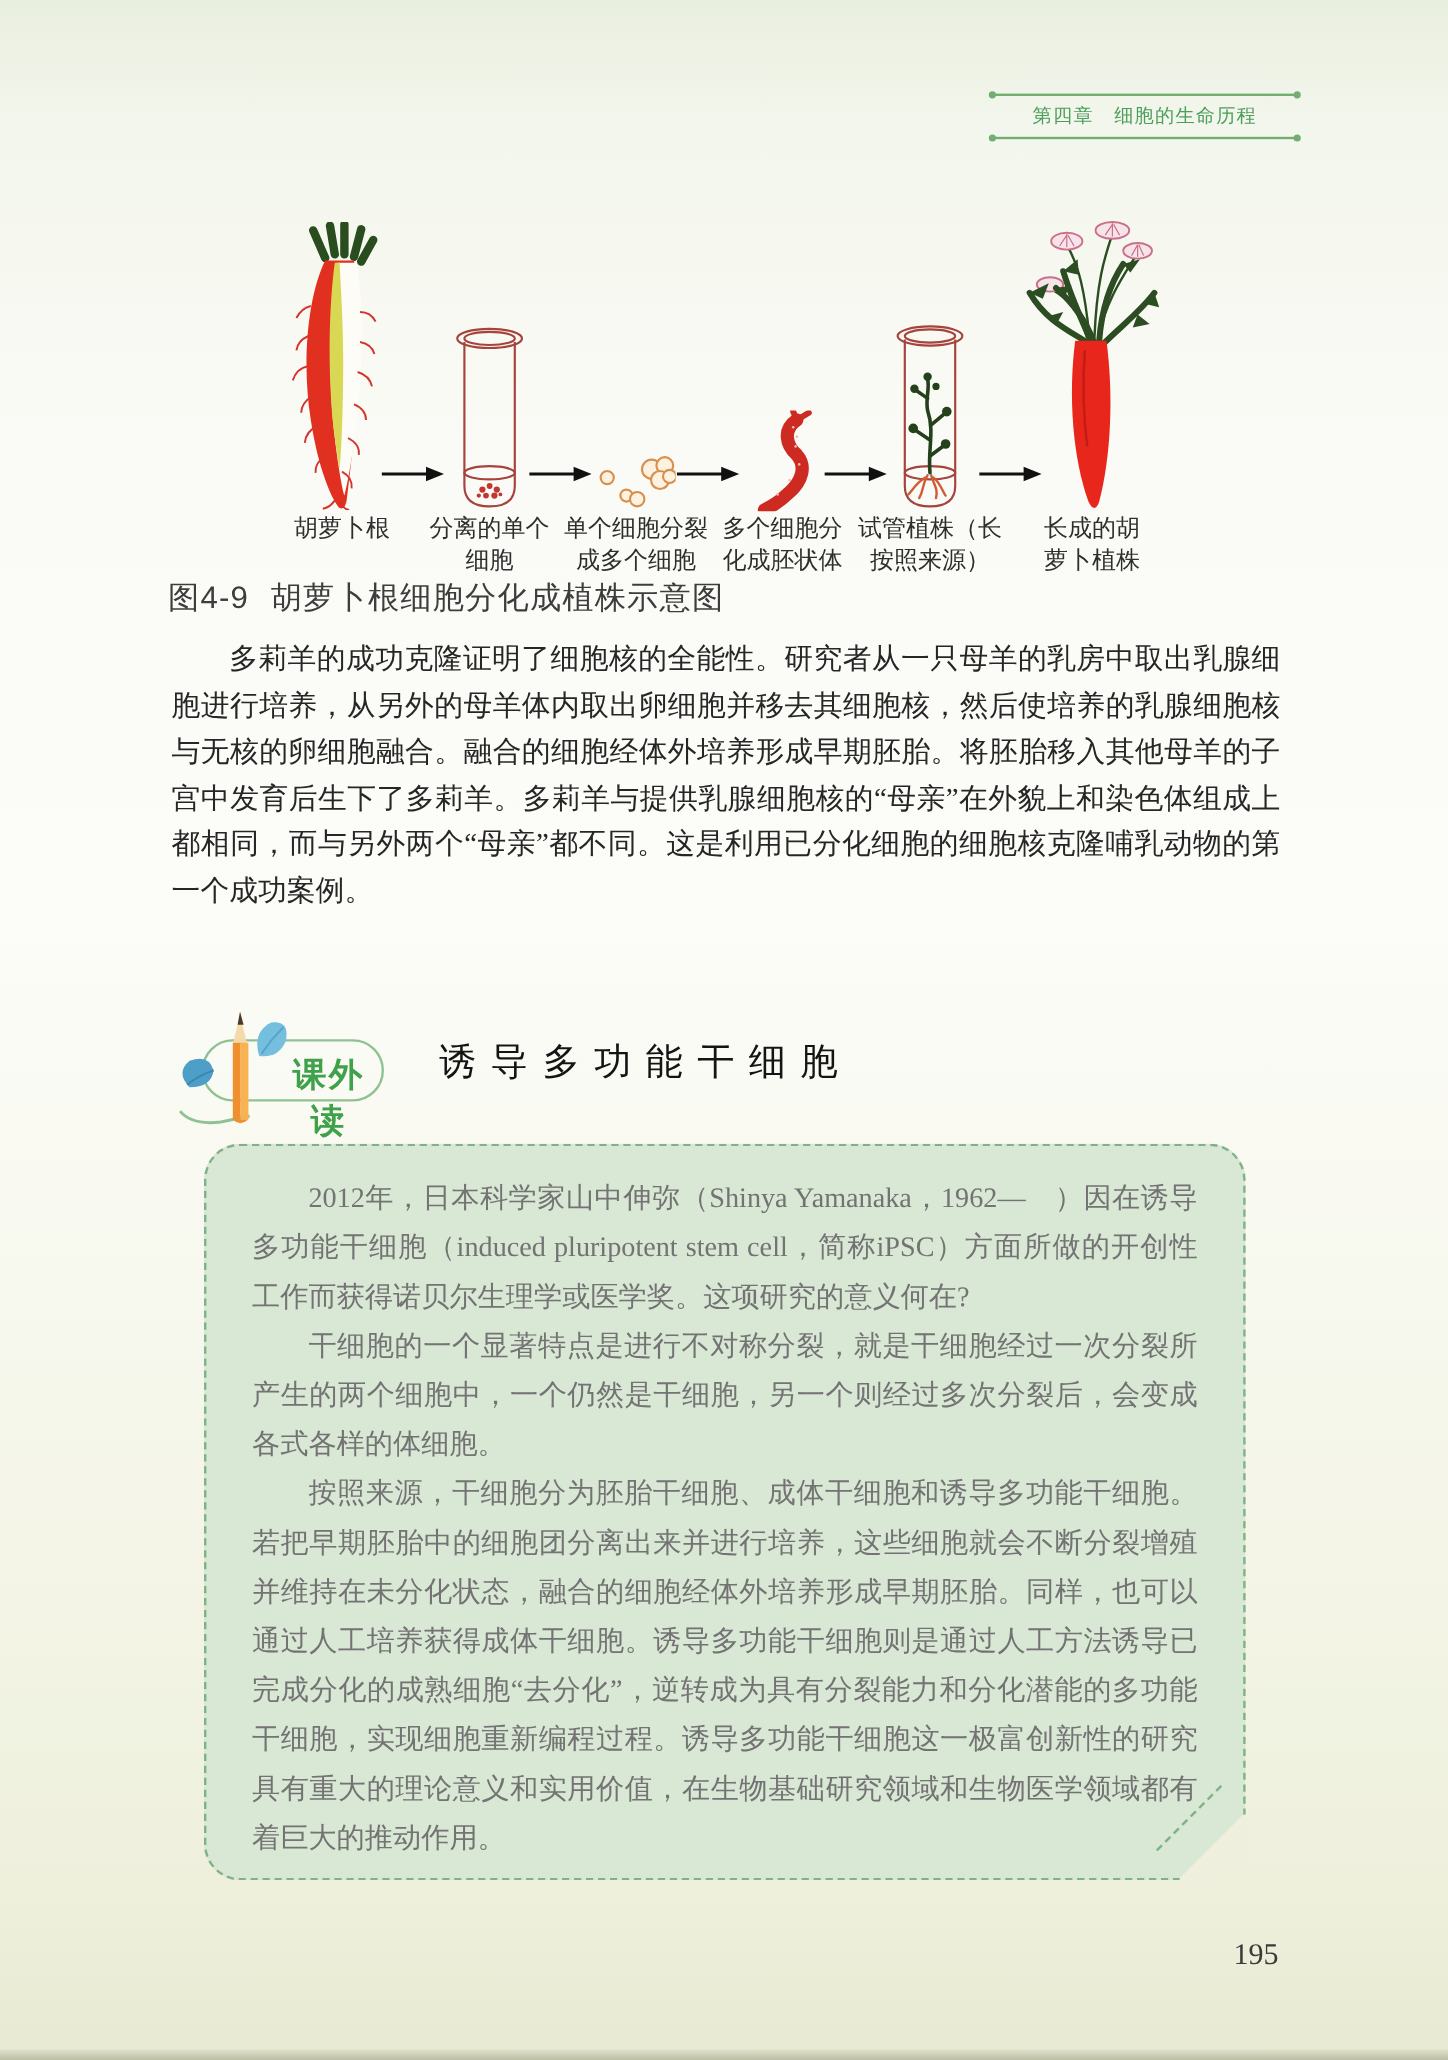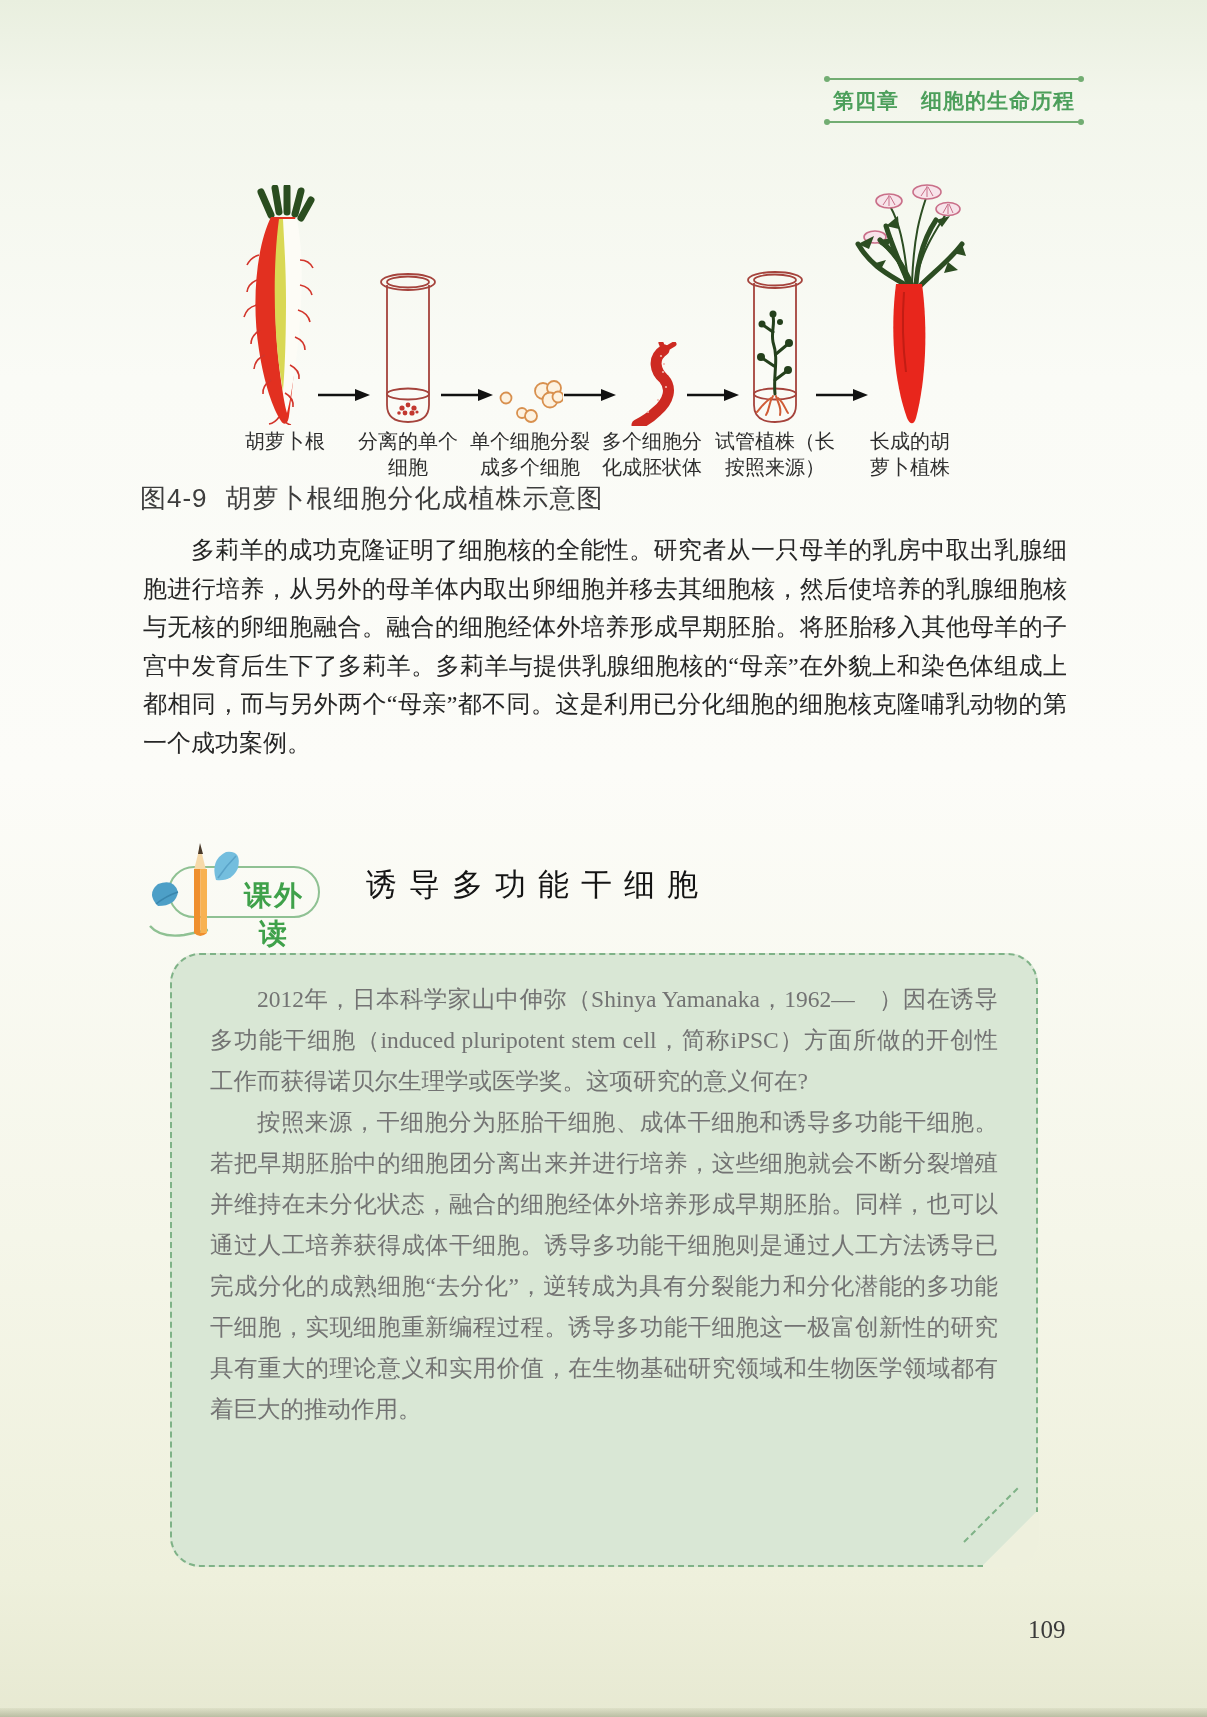--- a/index.html
+++ b/index.html
@@ -19,21 +19,21 @@
     position:relative;height:2px;background:#72ad72;
   }
   .chapter-header .rule::before,.chapter-header .rule::after{
     content:"";position:absolute;top:-2px;width:6px;height:6px;border-radius:50%;
     background:#72ad72;
   }
   .chapter-header .rule::before{left:-4px;}
   .chapter-header .rule::after{right:-4px;}
   .chapter-title{
     padding:7px 0 6px 0;
-    color:#4c9f5b;font-size:21px;font-weight:bold;letter-spacing:1px;
+    color:#4c9f5b;font-size:16px;font-weight:normal;letter-spacing:1px;
   }
   
   .figure-area{position:absolute;left:140px;top:180px;width:930px;height:350px;}
   .fig-item{position:absolute;}
   .fig-label{
     position:absolute;top:248px;width:160px;
     text-align:center;font-size:20px;line-height:26px;color:#2e2e2e;
   }
   .fig-arrow{position:absolute;top:208px;width:52px;height:14px;}
   .figure-caption{
@@ -350,20 +350,21 @@
       <rect x="48" y="31" width="6.5" height="64" fill="#ef8f2e"></rect>
       <rect x="54.5" y="31" width="6.5" height="64" fill="#f8b251"></rect>
       <path d="M48,95 Q54,101 61,95" fill="#ef8f2e"></path>
     </svg>
   </span>
 
   <div class="reading-title">诱导多功能干细胞</div>
 
   <div class="reading-box">
     <p>2012年，日本科学家山中伸弥（Shinya Yamanaka，1962—　）因在诱导多功能干细胞（induced pluripotent stem cell，简称iPSC）方面所做的开创性工作而获得诺贝尔生理学或医学奖。这项研究的意义何在?</p>
+    <p>干细胞的一个显著特点是进行不对称分裂，就是干细胞经过一次分裂所产生的两个细胞中，一个仍然是干细胞，另一个则经过多次分裂后，会变成各式各样的体细胞。</p>
     <p>按照来源，干细胞分为胚胎干细胞、成体干细胞和诱导多功能干细胞。若把早期胚胎中的细胞团分离出来并进行培养，这些细胞就会不断分裂增殖并维持在未分化状态，融合的细胞经体外培养形成早期胚胎。同样，也可以通过人工培养获得成体干细胞。诱导多功能干细胞则是通过人工方法诱导已完成分化的成熟细胞“去分化”，逆转成为具有分裂能力和分化潜能的多功能干细胞，实现细胞重新编程过程。诱导多功能干细胞这一极富创新性的研究具有重大的理论意义和实用价值，在生物基础研究领域和生物医学领域都有着巨大的推动作用。</p>
     <span class="fold-line"></span>
   </div>
 
-  <div class="page-number">109</div>
+  <div class="page-number">195</div>
 
   <div class="page-bottom-strip"></div>
 </div>
 
 </body></html>

